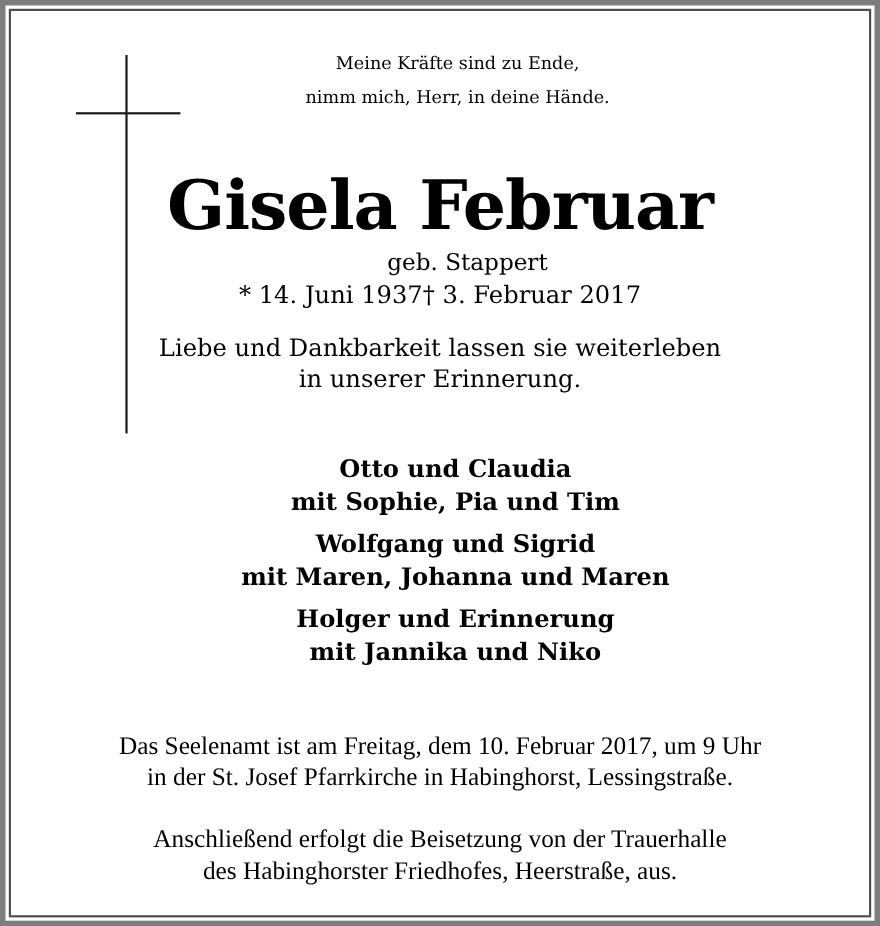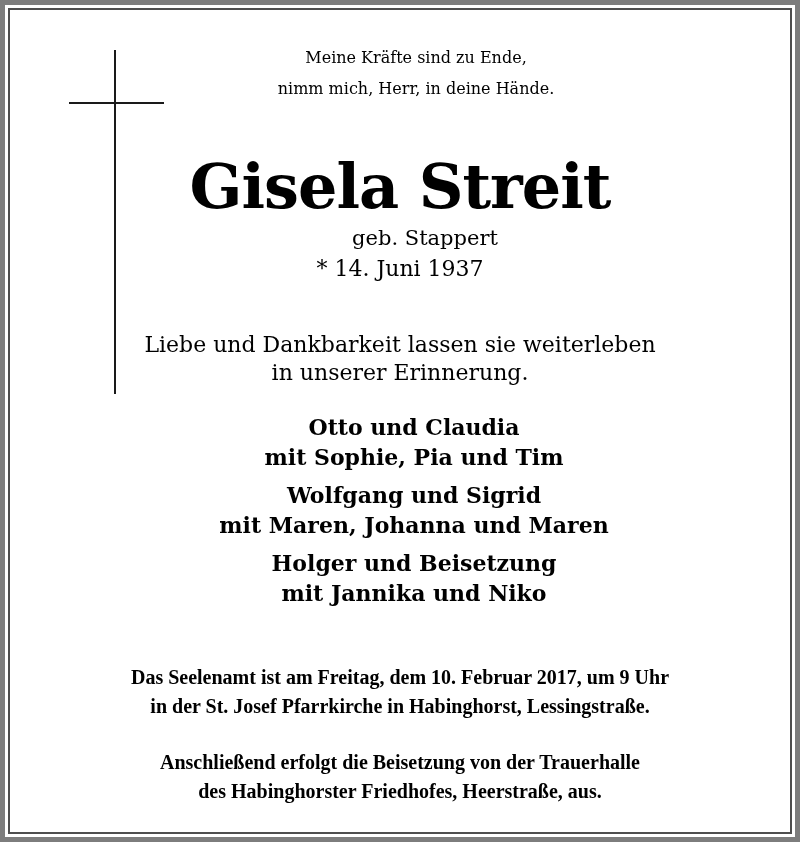--- a/index.html
+++ b/index.html
@@ -79,80 +79,80 @@
   }
   .dates {
     top: 250px;
     font-size: 22px;
     line-height: 28px;
     display: flex;
     justify-content: center;
     align-items: center;
   }
   .tribute {
-    top: 326px;
+    top: 299px;
     font-size: 22px;
     line-height: 28px;
   }
   .mourners {
     top: 407px;
     font-size: 22px;
     line-height: 30px;
     font-weight: bold;
   }
   .family-group { margin-bottom: 8px; padding-left: 28px; }
   .notice {
     font-family: "Liberation Serif", serif;
-    font-size: 20px;
+    font-size: 23px;
     line-height: 29px;
-    font-weight: bold;
   }
   .service { top: 658px; }
   .burial  { top: 743px; }
 </style>
 </head>
 <body>
 
 <div class="card">
   <div class="frame"></div>
 
   <div class="cross">
     <div class="cross-v"></div>
     <div class="cross-h"></div>
   </div>
 
   <div class="block verse">
     <div>Meine Kräfte sind zu Ende,</div>
     <div>nimm mich, Herr, in deine Hände.</div>
   </div>
 
-  <h1 class="block name">Gisela Streit</h1>
+  <h1 class="block name">Gisela Februar</h1>
 
   <div class="block maiden">geb. Stappert</div>
 
   <div class="block dates">
     <span>* 14. Juni 1937</span>
+    <span>† 3. Februar 2017</span>
   </div>
 
   <div class="block tribute">
     <div>Liebe und Dankbarkeit lassen sie weiterleben</div>
     <div>in unserer Erinnerung.</div>
   </div>
 
   <div class="block mourners">
     <div class="family-group">
       <div>Otto und Claudia</div>
       <div>mit Sophie, Pia und Tim</div>
     </div>
     <div class="family-group">
       <div>Wolfgang und Sigrid</div>
       <div>mit Maren, Johanna und Maren</div>
     </div>
     <div class="family-group">
-      <div>Holger und Beisetzung</div>
+      <div>Holger und Erinnerung</div>
       <div>mit Jannika und Niko</div>
     </div>
   </div>
 
   <div class="block notice service">
     <div>Das Seelenamt ist am Freitag, dem 10. Februar 2017, um 9 Uhr</div>
     <div>in der St. Josef Pfarrkirche in Habinghorst, Lessingstraße.</div>
   </div>
 
   <div class="block notice burial">

